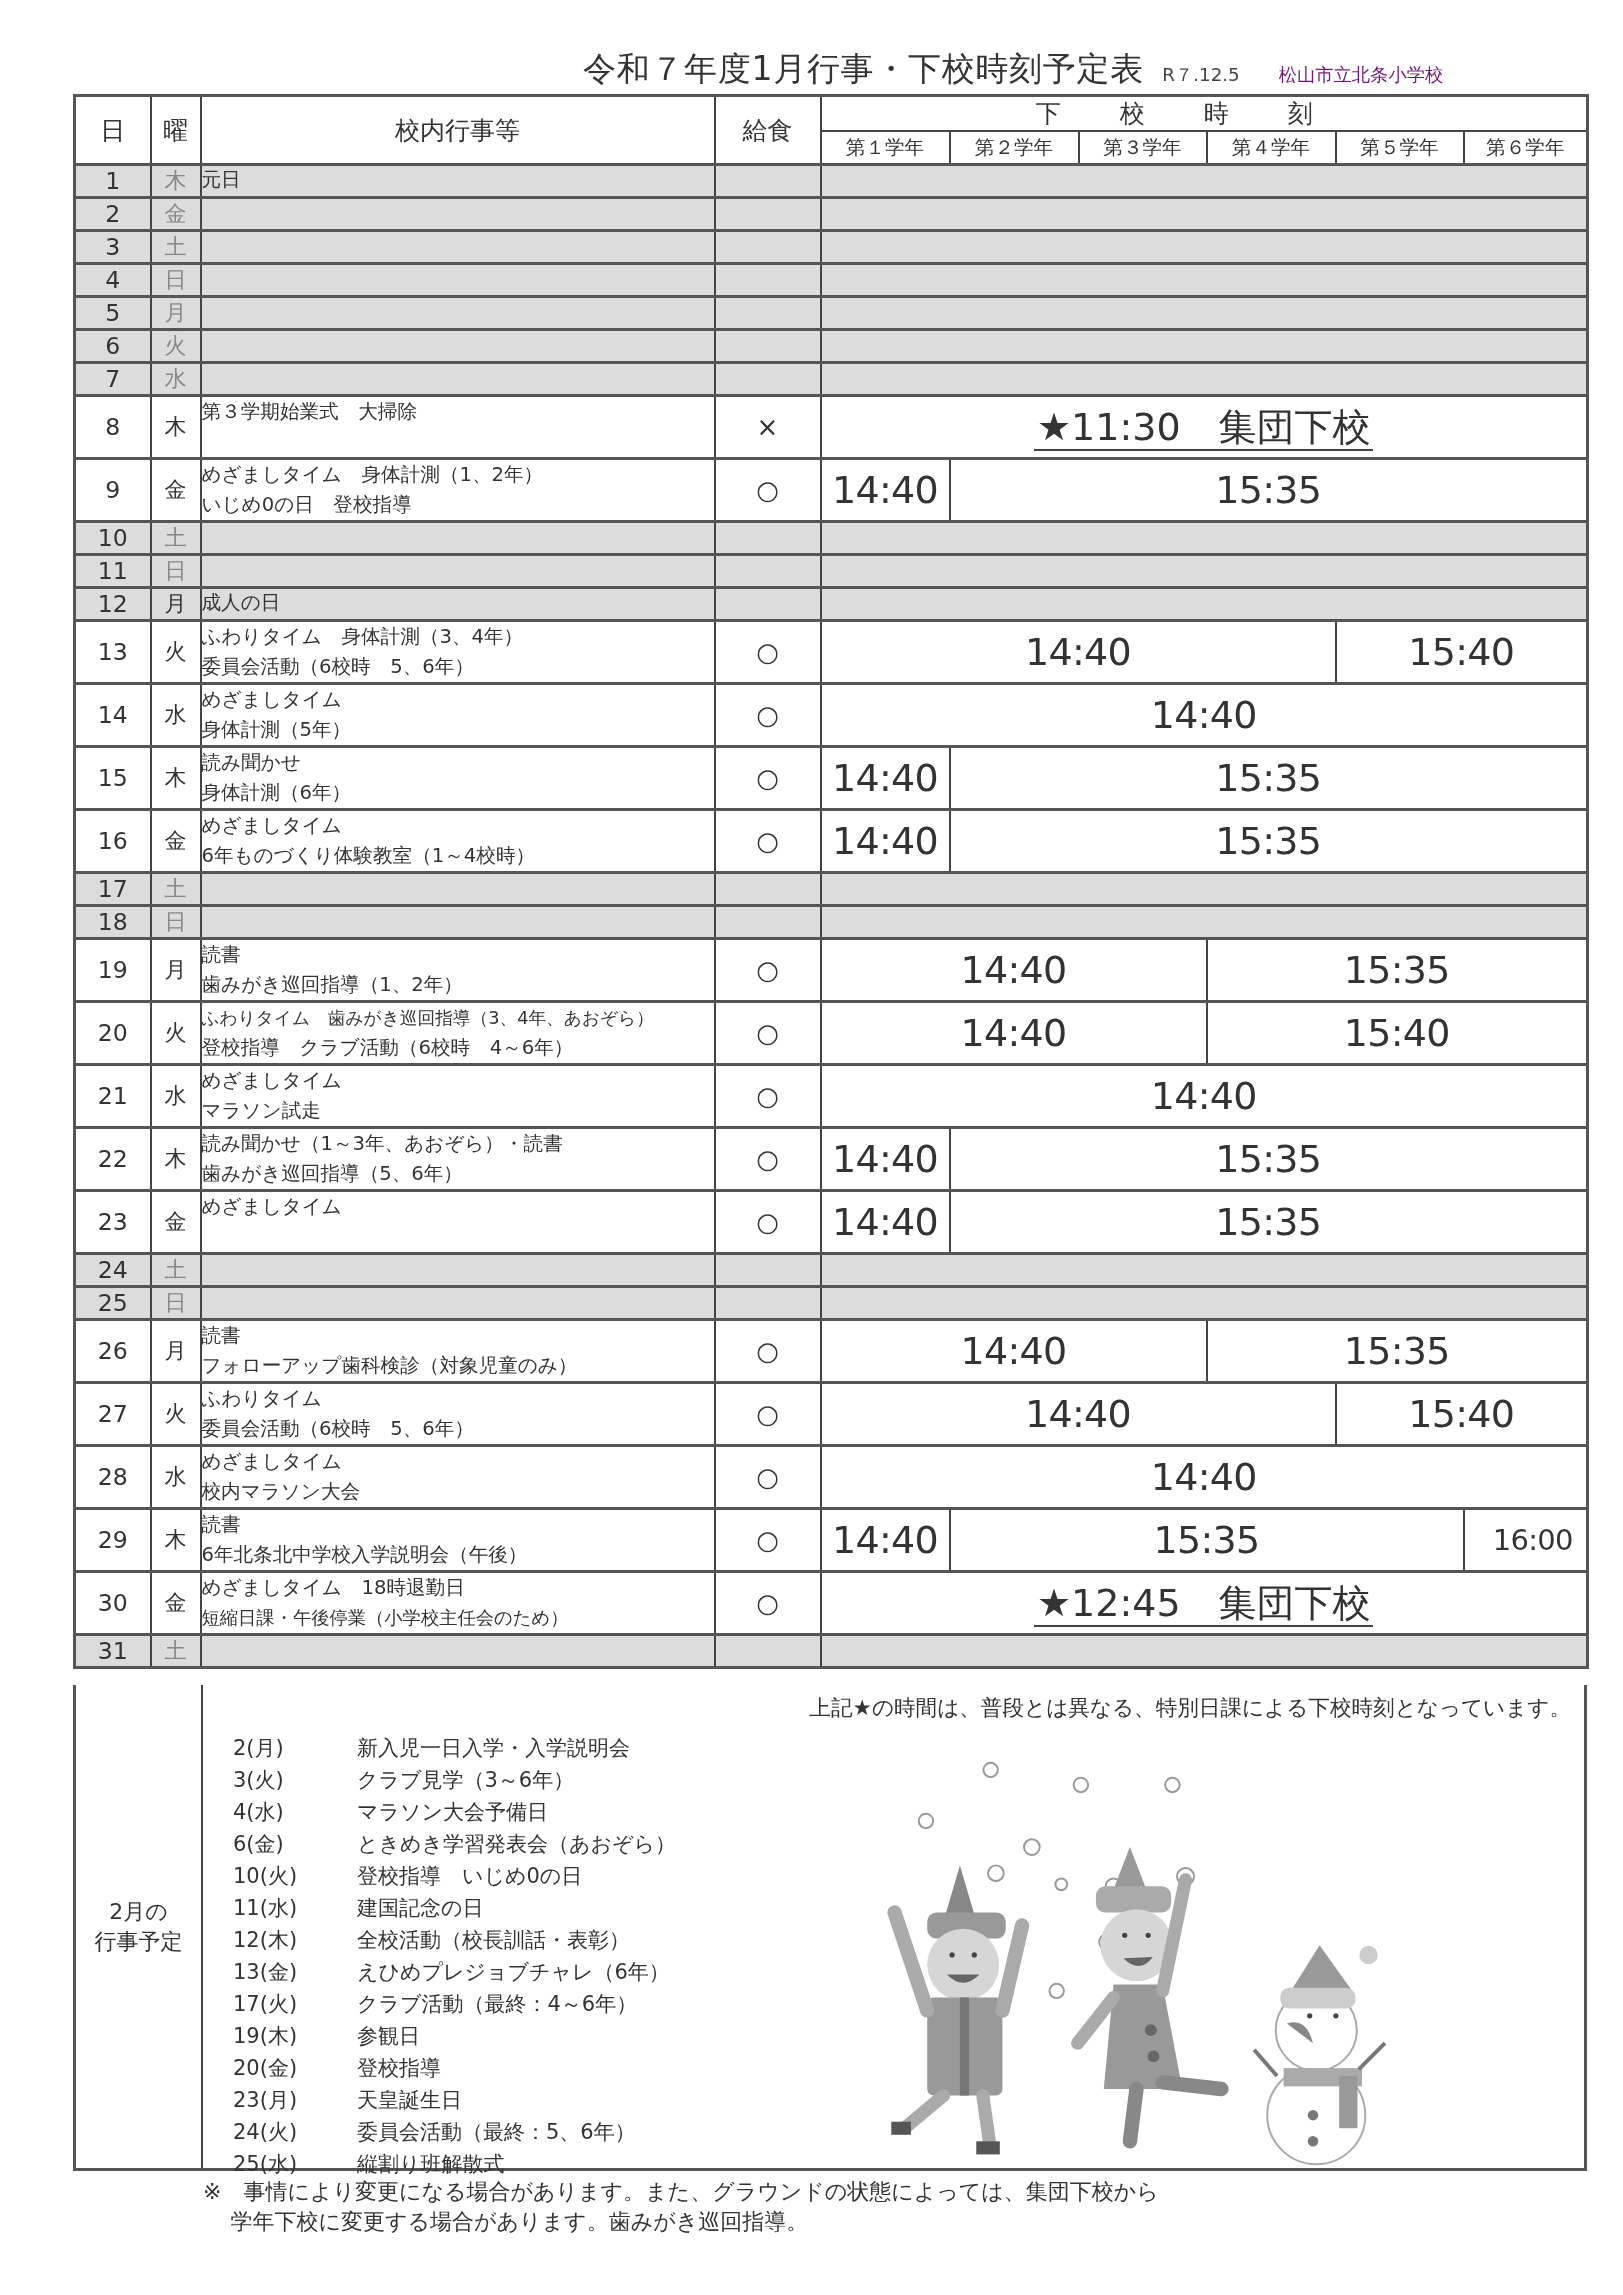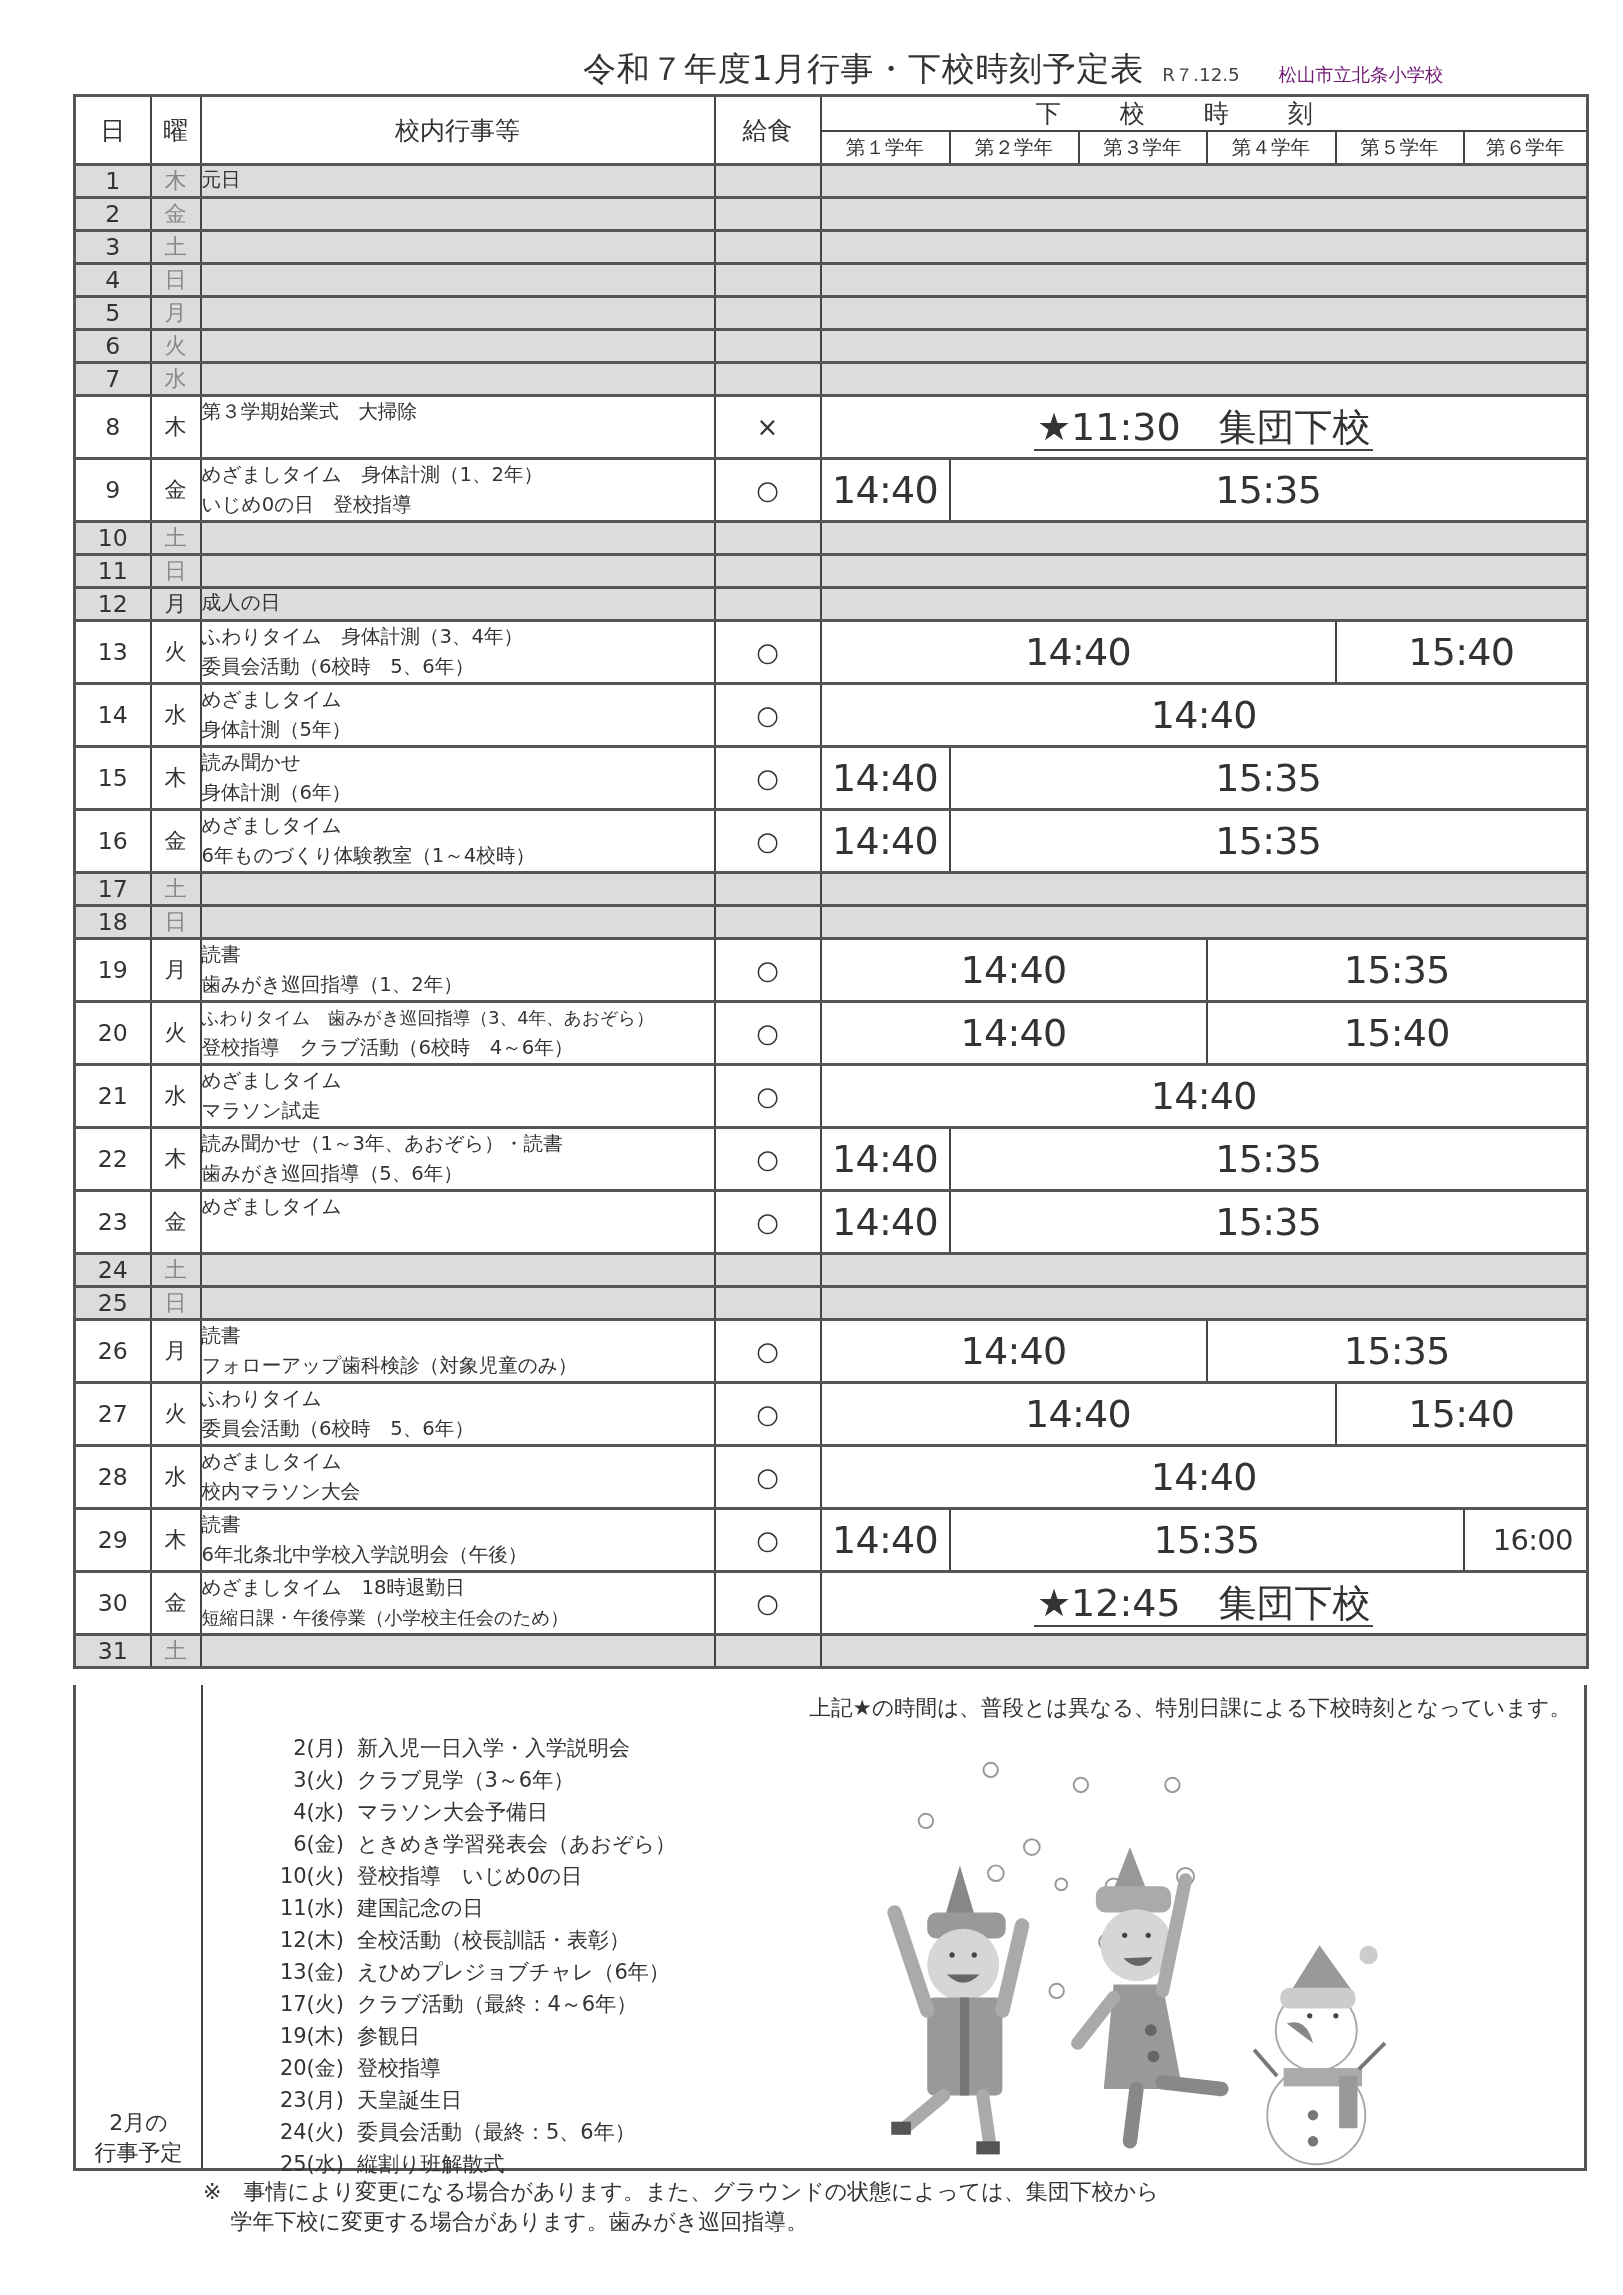--- a/index.html
+++ b/index.html
@@ -23,25 +23,25 @@
   td.time.small { font-size: 29px; padding-left: 15px; }
   td.special { text-align: center; font-size: 38px; }
   td.special span { border-bottom: 2.6px solid #444; padding: 0 2.6px; }
   tr.gray td { background: #dcdcdc; }
   tr.gray td.wd { color: #888; }
   tr.short { height: 31px; }
   tr.tall { height: 63px; }
   tr.gray td.ev { line-height: 27.5px; }
 
   .feb-box { position: absolute; left: 73px; top: 1651px; width: 1514px; height: 520px; border: 3.9px solid #555; border-top: none; box-sizing: border-box; }
-  .feb-label { position: absolute; left: 0; top: 0; width: 125px; height: 100%; border-right: 2px solid #444; display: flex; align-items: flex-end; justify-content: center; text-align: center; font-size: 22px; line-height: 30px; }
+  .feb-label { position: absolute; left: 0; top: 0; width: 125px; height: 100%; border-right: 2px solid #444; display: flex; align-items: center; justify-content: center; text-align: center; font-size: 22px; line-height: 30px; }
   .feb-note { position: absolute; right: 13px; top: 7.9px; font-size: 21.6px; }
   .feb-list { position: absolute; left: 157px; top: 47px; font-size: 21px; line-height: 32px; }
   .feb-item { display: flex; white-space: nowrap; }
-  .feb-date { width: 111px; text-align: right; padding-right: 13px; }
+  .feb-date { width: 111px; text-align: left; padding-right: 13px; }
   .illust { position: absolute; left: 779px; top: 64px; width: 661px; height: 425px; }
   .footer { position: absolute; left: 203px; top: 2177px; font-size: 22px; line-height: 30px; color: #333; }
   .footer .l2 { padding-left: 27.5px; }
 </style>
 </head>
 <body>
 
 <div class="title-bar">
   <span class="title">令和７年度1月行事・下校時刻予定表</span>
   <span class="date">R７.12.5</span>

